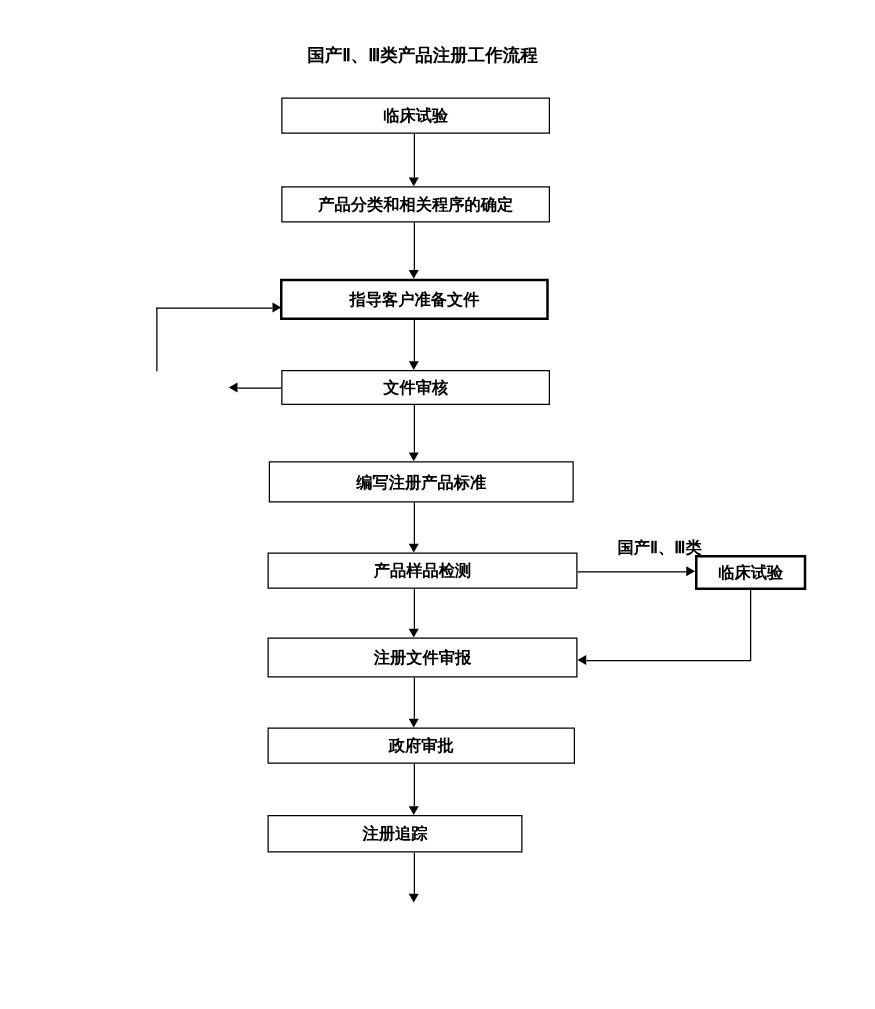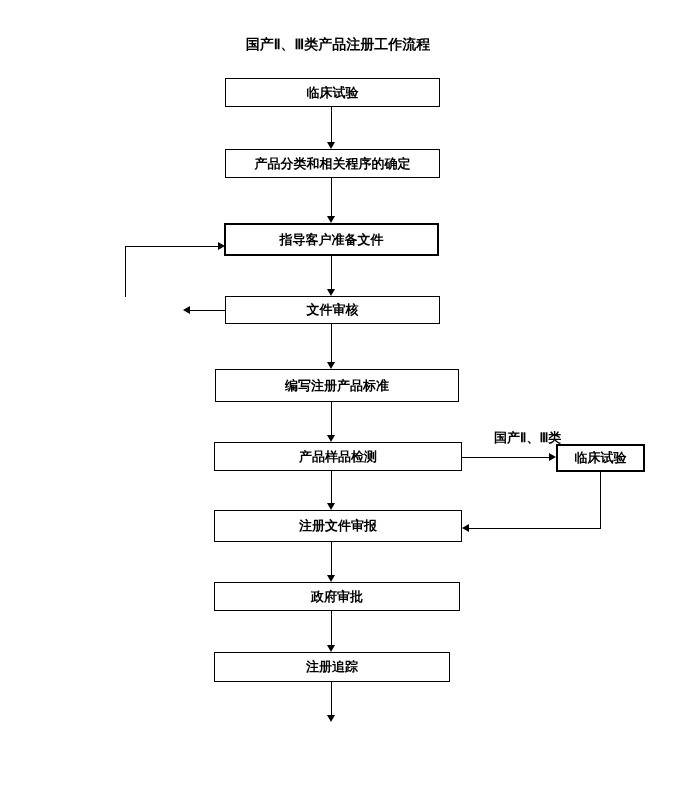--- a/index.html
+++ b/index.html
@@ -101,21 +101,21 @@
   <div class="box" style="left:215px;top:369px;width:244px;height:33px">编写注册产品标准</div>
 
   <div class="box" style="left:214px;top:442px;width:248px;height:29px">产品样品检测</div>
 
   <div class="box thick" style="left:556px;top:444px;width:89px;height:28px">临床试验</div>
 
   <div class="box" style="left:214px;top:510px;width:248px;height:32px">注册文件审报</div>
 
   <div class="box" style="left:214px;top:582px;width:246px;height:29px">政府审批</div>
 
-  <div class="box" style="left:214px;top:652px;width:236px;height:30px">注册追踪</div>
+  <div class="box" style="left:214px;top:652px;width:204px;height:30px">注册追踪</div>
 
 
   <div class="vline" style="left:331px;top:107px;height:35px"></div>
   <div class="arr down" style="left:327px;top:142px"></div>
 
   <div class="vline" style="left:331px;top:178px;height:38px"></div>
   <div class="arr down" style="left:327px;top:216px"></div>
 
   <div class="vline" style="left:331px;top:256px;height:33px"></div>
   <div class="arr down" style="left:327px;top:289px"></div>

